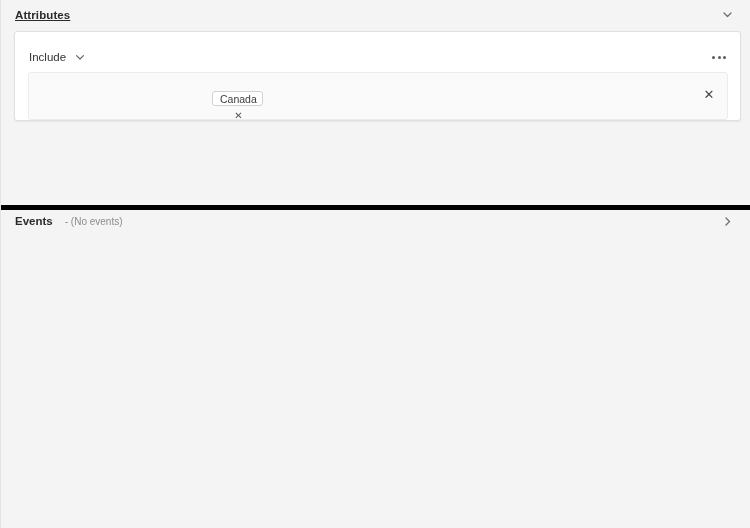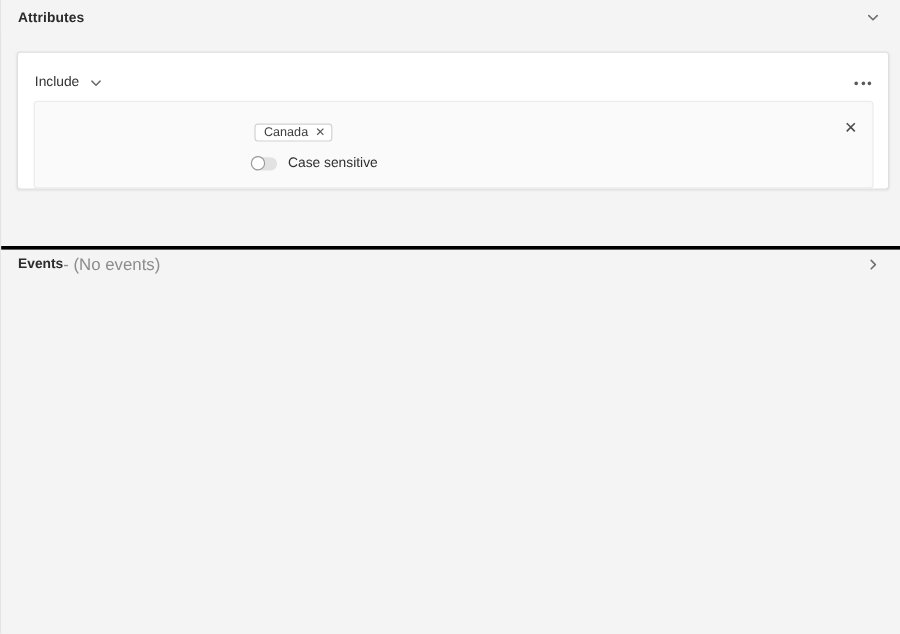--- a/index.html
+++ b/index.html
@@ -26,20 +26,21 @@
     position: relative;
   }
 
   
   .section-attributes {
     position: absolute;
     left: 0;
     top: 0;
     width: 750px;
     background: #f4f4f4;
+    text-decoration: underline;
   }
 
   .section-header {
     height: 29px;
     display: flex;
     align-items: center;
     padding: 0 17px 0 14px;
     box-sizing: border-box;
     background: #f4f4f4;
   }
@@ -59,21 +60,21 @@
     justify-content: center;
     color: #6e6e6e;
     cursor: pointer;
   }
   .chev svg { display: block; }
 
   
   .card {
     position: absolute;
     left: 13px;
-    top: 43px;
+    top: 31px;
     width: 727px;
     background: #ffffff;
     border: 1px solid #e0e0e0;
     border-radius: 3px;
     box-shadow: 0 1px 2px rgba(0,0,0,0.06);
     box-sizing: border-box;
   }
 
   .card-toolbar {
     height: 30px;
@@ -241,20 +242,21 @@
     gap: 6px;
     border: 1px solid #d2d2d2;
     border-radius: 3px;
     background: #ffffff;
     padding: 2px 5px 2px 7px;
     font-size: 10.5px;
     color: #3b3b3b;
     line-height: 1;
     height: 15px;
     box-sizing: border-box;
+    flex-direction: column;
   }
   .chip .chip-x {
     color: #555;
     font-size: 10px;
     cursor: pointer;
     line-height: 1;
   }
 
   .toggle-row {
     padding-left: 180px;
@@ -315,36 +317,36 @@
     cursor: text;
   }
 
   
   .section-events {
     position: absolute;
     left: 0;
     top: 205px;
     width: 750px;
     height: 27px;
-    border-top: 3px solid #000000;
+    border-top: 5px solid #000000;
     display: flex;
     align-items: center;
     padding: 0 17px 0 14px;
     box-sizing: border-box;
     background: #f4f4f4;
   }
   .section-events .title {
     font-size: 11.5px;
     font-weight: bold;
     color: #2b2b2b;
   }
   .section-events .sub {
-    font-size: 14px;
+    font-size: 10px;
     color: #8c8c8c;
-    margin-left: 0;
+    margin-left: 12px;
   }
   .section-events .spacer { flex: 1; }
 
   .body-fill {
     position: absolute;
     left: 0;
     top: 232px;
     width: 750px;
     height: 296px;
     background: #f4f4f4;
@@ -389,26 +391,20 @@
       <div class="cond-panel">
 
 
         <div class="chip-row">
           <span class="chip">
             <span>Canada</span>
             <span class="chip-x">✕</span>
           </span>
         </div>
 
-        <div class="toggle-row">
-          <span class="switch">
-            <span class="knob"></span>
-          </span>
-          <span class="toggle-label">Case sensitive</span>
-        </div>
 
         <span class="remove-x">✕</span>
       </div>
 
 
     </div>
   </div>
 
   <div class="section-events">
     <span class="title">Events</span>

